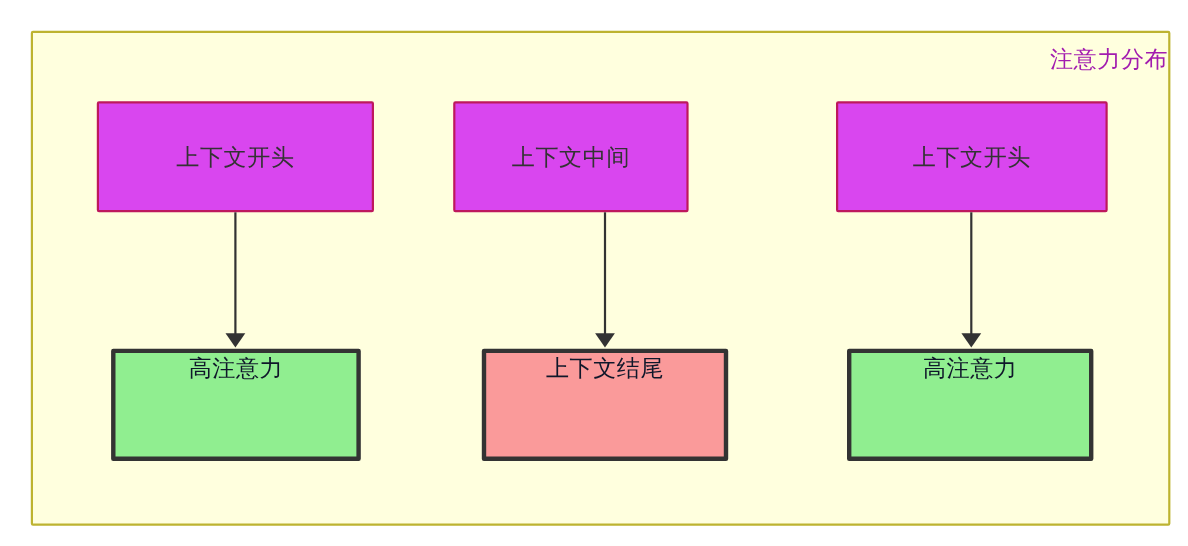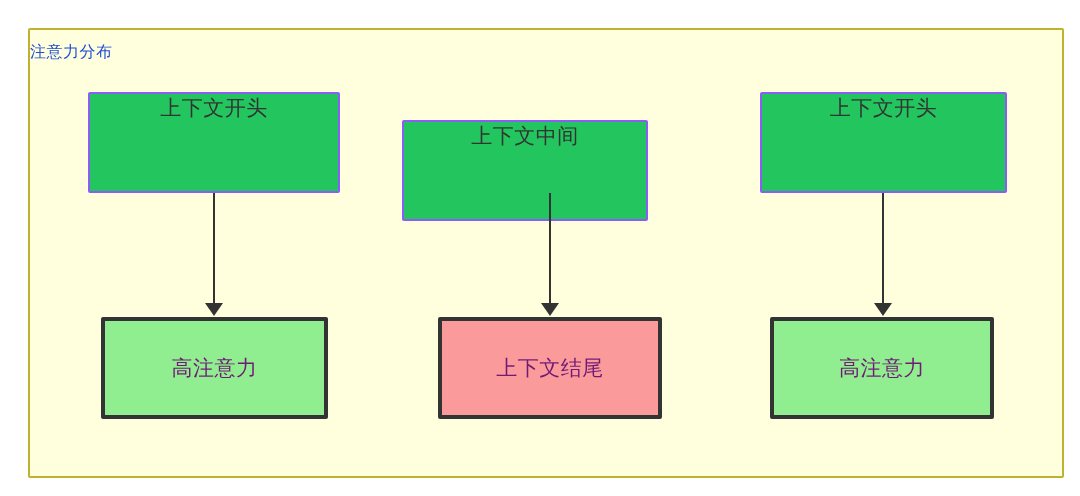--- a/index.html
+++ b/index.html
@@ -30,54 +30,54 @@
     box-sizing: border-box;
     background: #ffffde;
     border: 2px solid #bdb330;
     border-radius: 2px;
   }
   .subgraph-title {
     position: absolute;
     left: 0;
     top: 12px;
     width: 100%;
-    text-align: left;
-    font-size: 16px;
-    color: #1d4ed8;
+    text-align: right;
+    font-size: 21px;
+    color: #a21caf;
     line-height: 1.2;
     letter-spacing: 0.5px;
     white-space: nowrap;
   }
 
   
   .node-top {
     position: absolute;
     box-sizing: border-box;
-    background: #22c55e;
-    border: 2px solid #8b5cf6;
+    background: #d946ef;
+    border: 2px solid #be185d;
     border-radius: 2px;
     display: flex;
-    align-items: flex-start;
+    align-items: center;
     justify-content: center;
     color: #333333;
     font-size: 21px;
     letter-spacing: 0.5px;
     white-space: nowrap;
   }
 
   
   .node-bottom {
     position: absolute;
     box-sizing: border-box;
     border: 4px solid #333333;
     border-radius: 2px;
     display: flex;
-    align-items: center;
+    align-items: flex-start;
     justify-content: center;
-    color: #701a75;
+    color: #0f172a;
     font-size: 21px;
     letter-spacing: 0.5px;
     white-space: nowrap;
   }
 
   
   .edge {
     position: absolute;
     width: 2px;
     background: #333333;
@@ -97,21 +97,21 @@
 <div id="canvas">
 
   <div class="subgraph">
     <div class="subgraph-title">注意力分布</div>
   </div>
 
   <div class="node-top" style="left:88px; top:92px; width:252px; height:101px;">
     <span>上下文开头</span>
   </div>
 
-  <div class="node-top" style="left:402px; top:92px; width:246px; height:101px;margin-top:28px;">
+  <div class="node-top" style="left:412px; top:92px; width:214px; height:101px;">
     <span>上下文中间</span>
   </div>
 
   <div class="node-top" style="left:760px; top:92px; width:247px; height:101px;">
     <span>上下文开头</span>
   </div>
 
   <div class="edge" style="left:213px; top:193px; height:112px;"></div>
   <div class="arrowhead" style="left:205px; top:303px;"></div>
 

